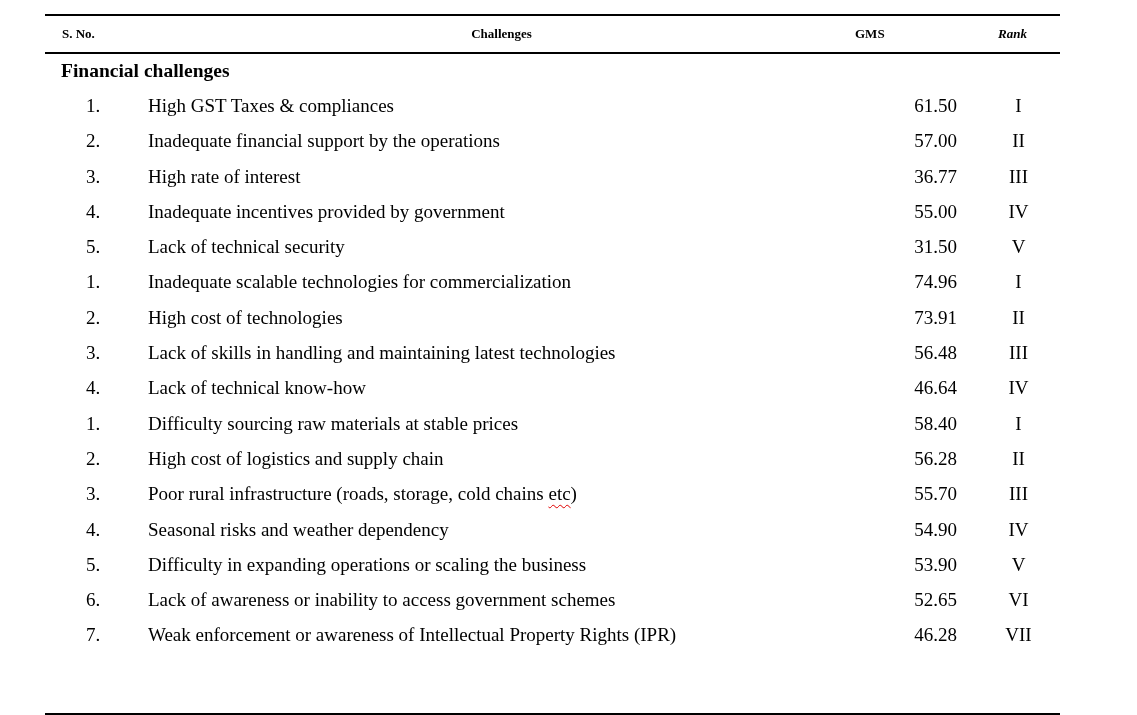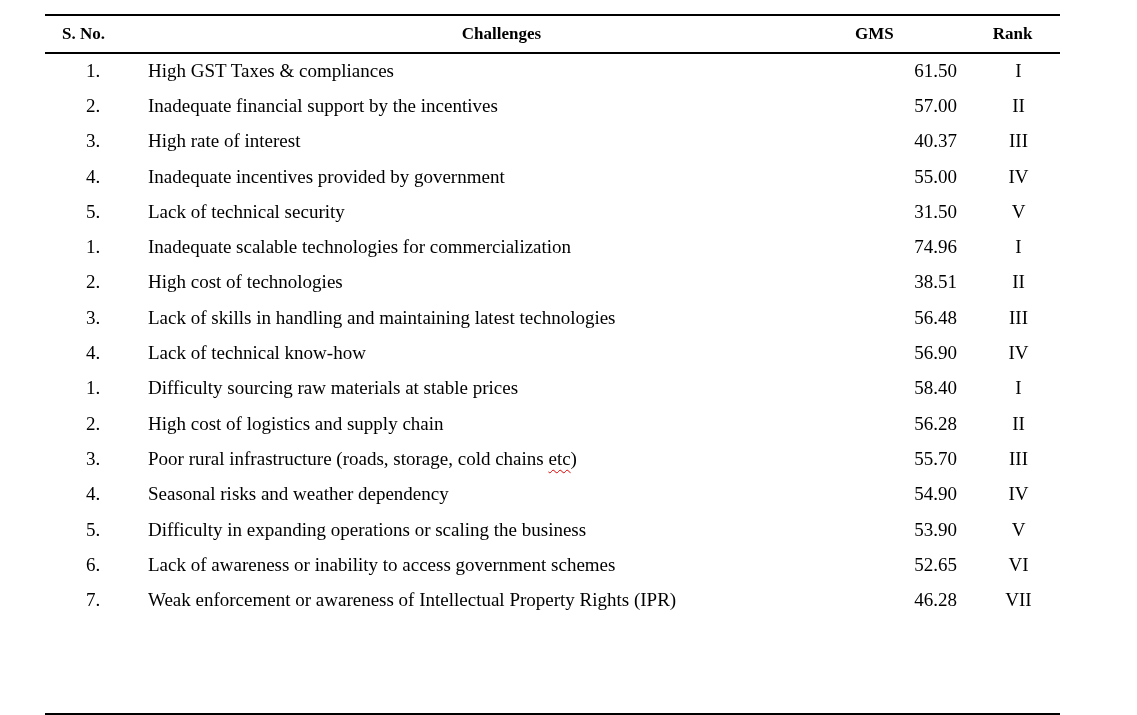--- a/index.html
+++ b/index.html
@@ -24,25 +24,25 @@
     border-collapse: collapse;
     border-top: 2.2px solid #000;
     font-size: 19px;
   }
   col.c-sno   { width: 103px; }
   col.c-chal  { width: 707px; }
   col.c-gms   { width: 110px; }
   col.c-rank  { width: 95px; }
 
   thead tr { height: 38px; border-bottom: 2px solid #000; }
-  thead th { font-weight: bold; font-size: 17px; vertical-align: middle; padding: 0; }
+  thead th { font-weight: bold; font-size: 13px; vertical-align: middle; padding: 0; }
   th.h-sno  { text-align: left; padding-left: 17px; }
   th.h-chal { }
   th.h-gms  { text-align: left; }
-  th.h-rank { text-align: center; }
+  th.h-rank { text-align: center; font-style: italic; }
 
   tbody tr { height: 35.3px; }
   tbody td { vertical-align: middle; padding: 0; }
 
   td.section-title {
     font-weight: bold;
     font-size: 19.5px;
     text-align: left;
     padding-left: 16px;
   }
@@ -82,36 +82,39 @@
     </colgroup>
     <thead>
       <tr>
         <th class="h-sno">S. No.</th>
         <th class="h-chal">Challenges</th>
         <th class="h-gms">GMS</th>
         <th class="h-rank">Rank</th>
       </tr>
     </thead>
     <tbody>
+        <tr class="section-row">
+          <td class="section-title" colspan="4">Financial challenges</td>
+        </tr>
         <tr class="data-row">
           <td class="td-sno">1.</td>
           <td class="td-chal">High GST Taxes &amp; compliances</td>
           <td class="td-gms">61.50</td>
           <td class="td-rank">I</td>
         </tr>
         <tr class="data-row">
           <td class="td-sno">2.</td>
-          <td class="td-chal">Inadequate financial support by the incentives</td>
+          <td class="td-chal">Inadequate financial support by the operations</td>
           <td class="td-gms">57.00</td>
           <td class="td-rank">II</td>
         </tr>
         <tr class="data-row">
           <td class="td-sno">3.</td>
           <td class="td-chal">High rate of interest</td>
-          <td class="td-gms">40.37</td>
+          <td class="td-gms">36.77</td>
           <td class="td-rank">III</td>
         </tr>
         <tr class="data-row">
           <td class="td-sno">4.</td>
           <td class="td-chal">Inadequate incentives provided by government</td>
           <td class="td-gms">55.00</td>
           <td class="td-rank">IV</td>
         </tr>
         <tr class="data-row">
           <td class="td-sno">5.</td>
@@ -121,33 +124,33 @@
         </tr>
         <tr class="data-row">
           <td class="td-sno">1.</td>
           <td class="td-chal">Inadequate scalable technologies for commercialization</td>
           <td class="td-gms">74.96</td>
           <td class="td-rank">I</td>
         </tr>
         <tr class="data-row">
           <td class="td-sno">2.</td>
           <td class="td-chal">High cost of technologies</td>
-          <td class="td-gms">38.51</td>
+          <td class="td-gms">73.91</td>
           <td class="td-rank">II</td>
         </tr>
         <tr class="data-row">
           <td class="td-sno">3.</td>
           <td class="td-chal">Lack of skills in handling and maintaining latest technologies</td>
           <td class="td-gms">56.48</td>
           <td class="td-rank">III</td>
         </tr>
         <tr class="data-row">
           <td class="td-sno">4.</td>
           <td class="td-chal">Lack of technical know-how</td>
-          <td class="td-gms">56.90</td>
+          <td class="td-gms">46.64</td>
           <td class="td-rank">IV</td>
         </tr>
         <tr class="data-row">
           <td class="td-sno">1.</td>
           <td class="td-chal">Difficulty sourcing raw materials at stable prices</td>
           <td class="td-gms">58.40</td>
           <td class="td-rank">I</td>
         </tr>
         <tr class="data-row">
           <td class="td-sno">2.</td>

